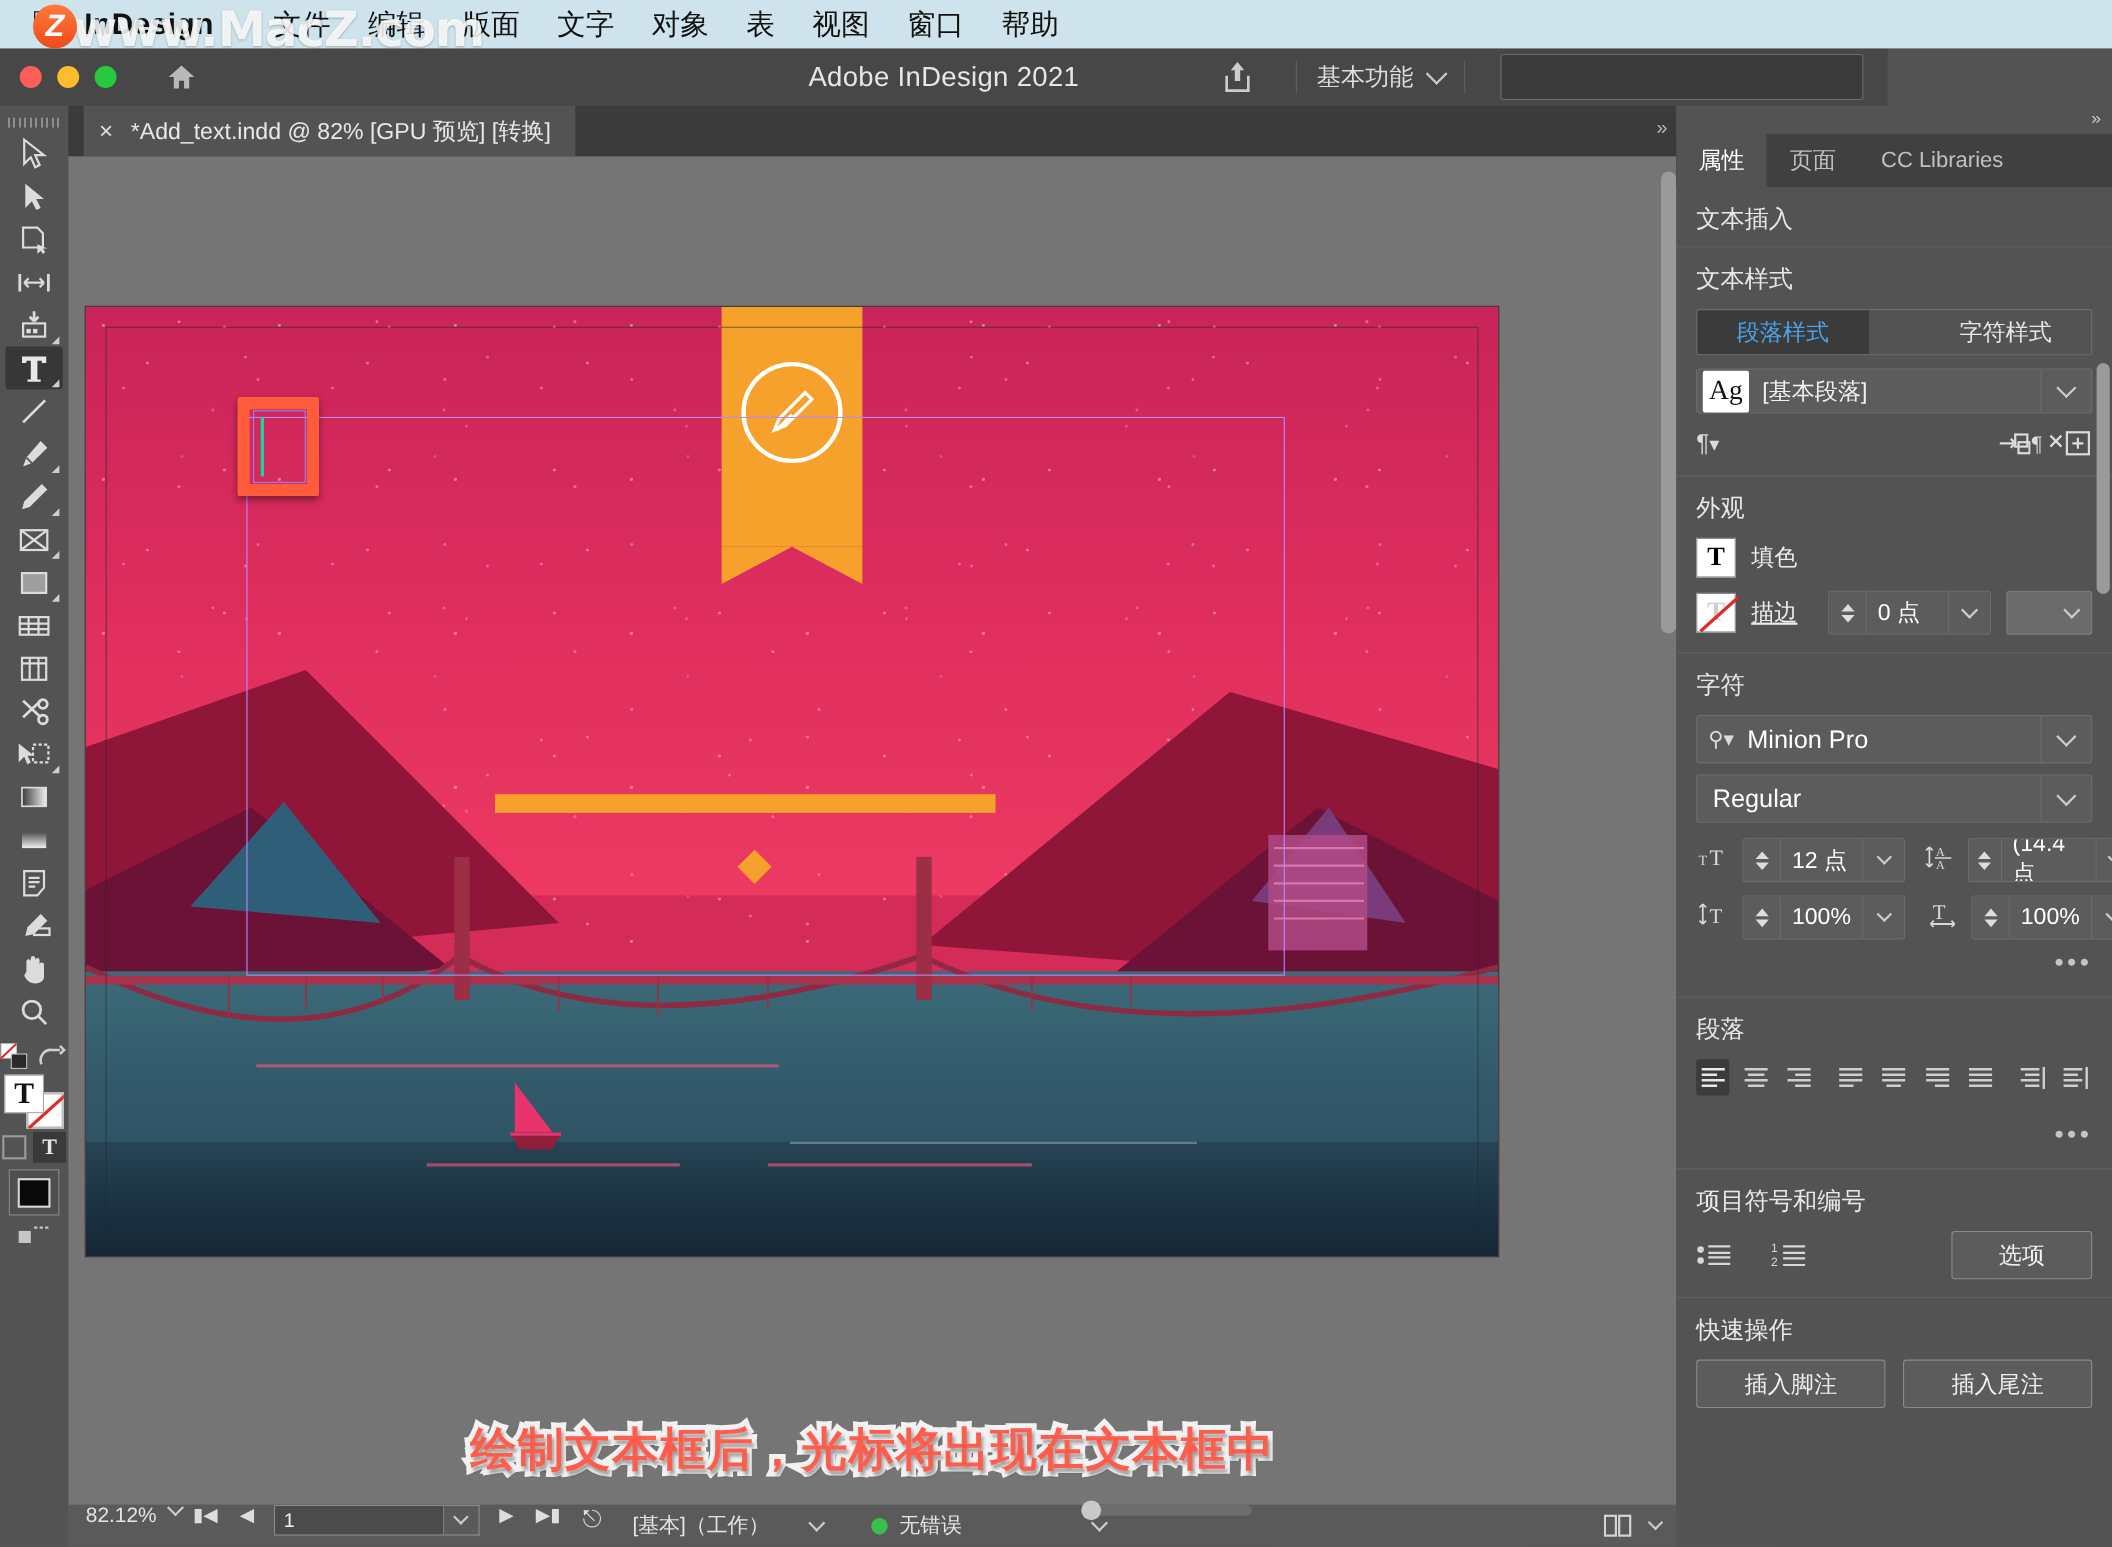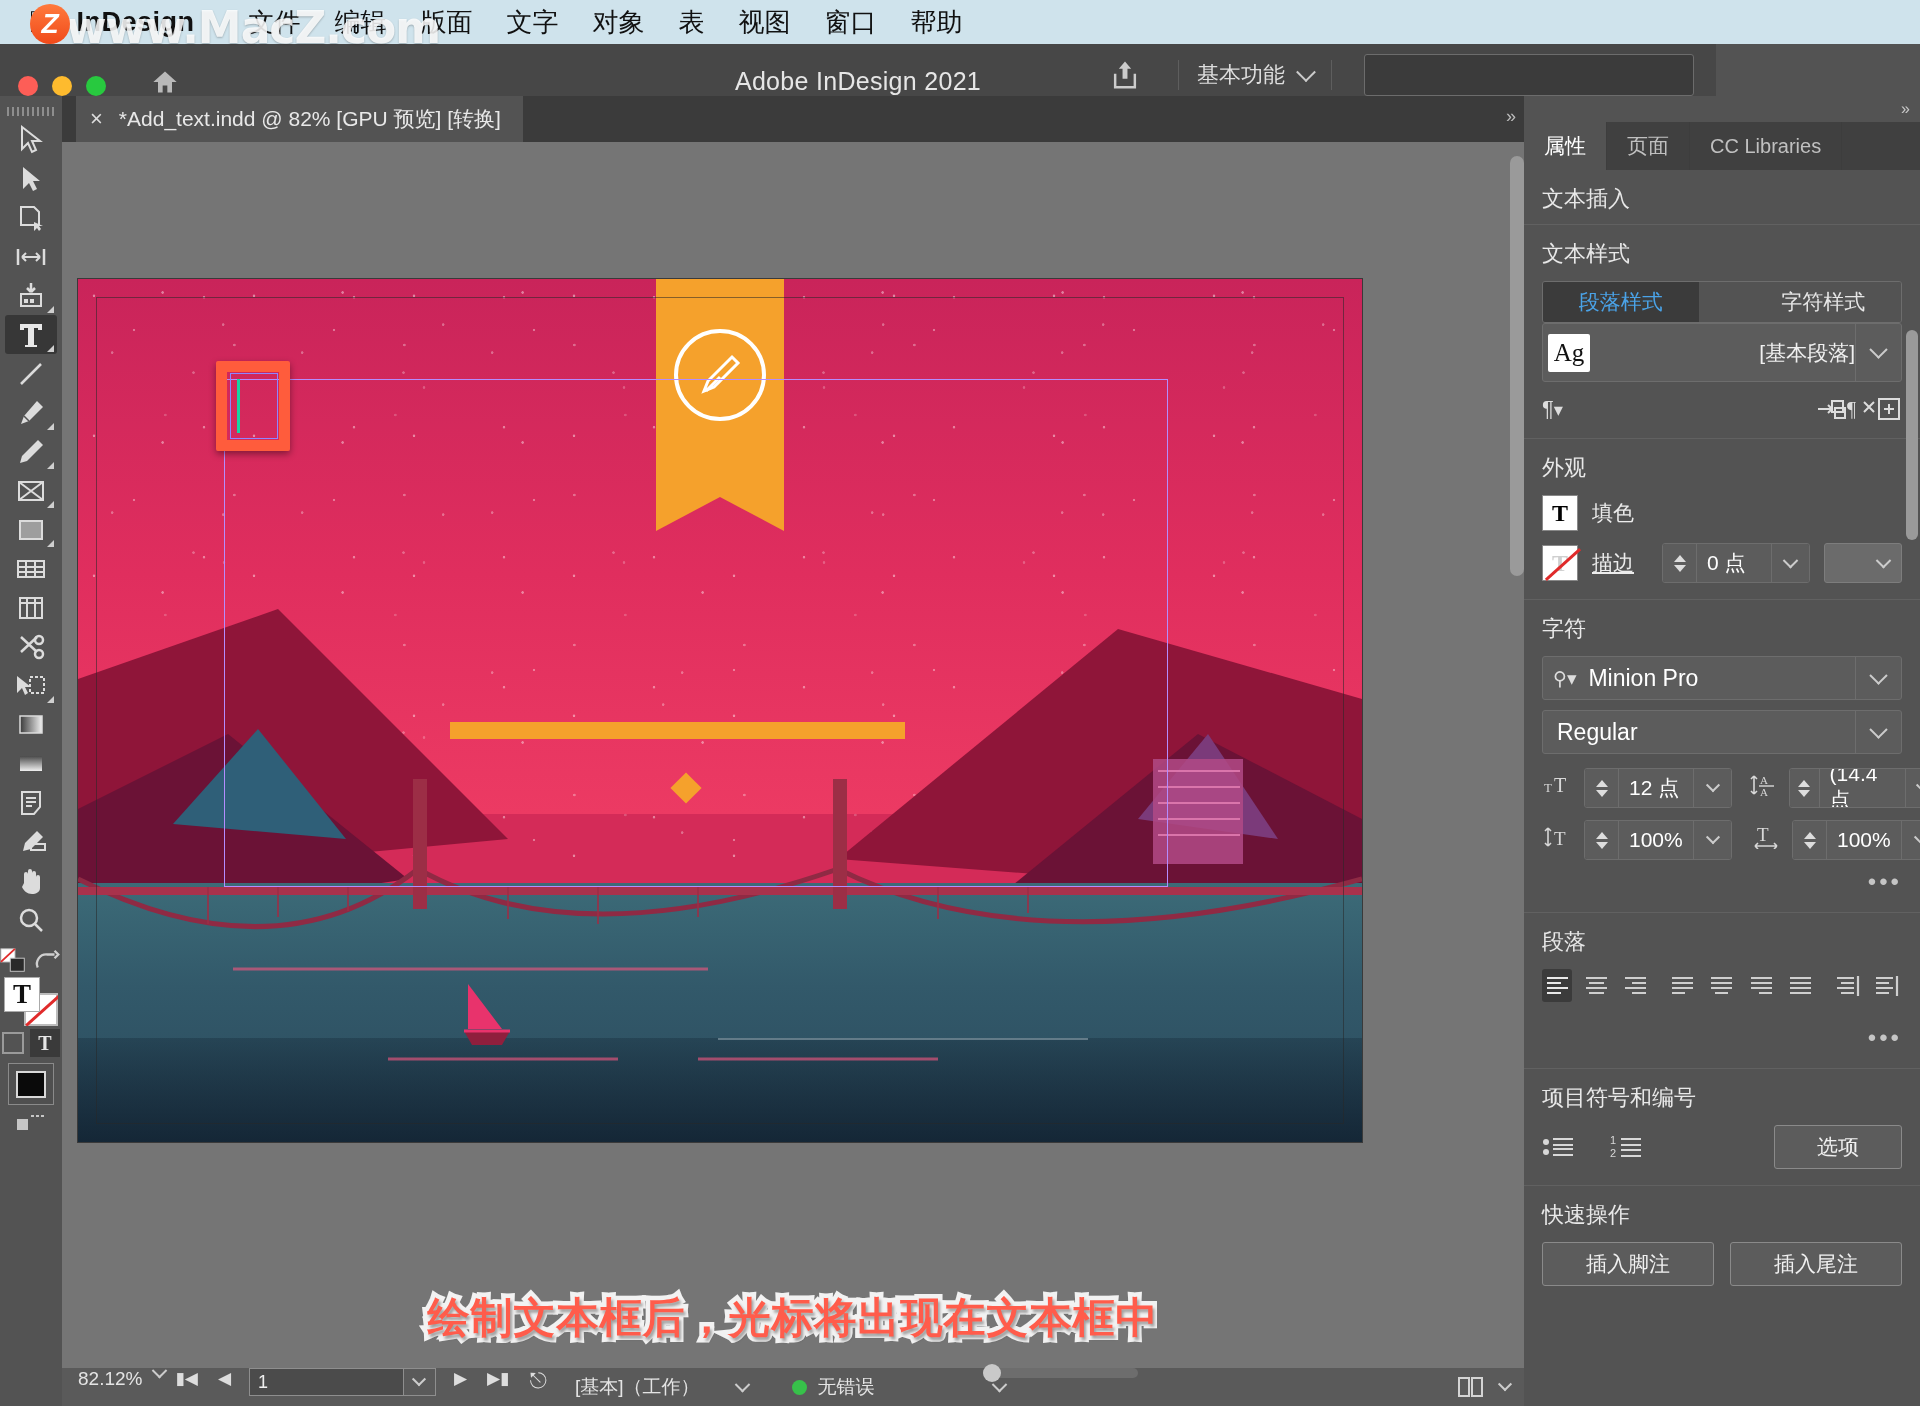--- a/index.html
+++ b/index.html
@@ -27,21 +27,21 @@
   .wm-badge {
     position: absolute; top: 4px; left: 30px; z-index: 61;
     width: 40px; height: 40px; border-radius: 50%;
     background: linear-gradient(#ff7a3d,#f04a1a); color: #fff;
     font-size: 28px; font-weight: bold; font-style: italic;
     display: flex; align-items: center; justify-content: center;
   }
   
   .titlebar {
     position: absolute; top: 44px; left: 0; width: 1716px; height: 52px;
-    background: #474747; display: flex; align-items: flex-end; z-index: 30;
+    background: #474747; display: flex; align-items: center; z-index: 30;
   }
   .traffic { display: flex; gap: 14px; margin-left: 18px; }
   .dot { width: 20px; height: 20px; border-radius: 50%; }
   .dot.r { background: #fd5e57; } .dot.y { background: #febb2e; } .dot.g { background: #28c93f; }
   .home-ico { margin-left: 44px; width: 30px; height: 28px; }
   .app-title {
     position: absolute; left: 0; right: 0; text-align: center;
     color: #e6e6e6; font-size: 25px; letter-spacing: .3px; pointer-events: none;
   }
   .tb-right { margin-left: auto; display: flex; align-items: center; gap: 0; padding-right: 22px; }
@@ -175,22 +175,22 @@
     font-size: 21px; border-right:1px solid #3d3d3d; cursor:pointer;}
   .rp-tab.active { background:#535353; color:#fff; }
   .rp-tab.cc { font-size:20px; }
   .rp-scroll { flex:1; overflow:hidden; position:relative; }
   .sect { padding: 14px 18px 16px 18px; border-bottom:1px solid #616161; }
   .sect-title { color:#e8e8e8; font-size:22px; margin-bottom:12px; }
   .seg { display:flex; border:1px solid #6d6d6d; border-radius:3px; overflow:hidden; height:42px;}
   .seg div { flex:1; display:flex; align-items:center; justify-content:center; font-size:21px; }
   .seg .on { background:#3b3b3b; color:#4aa3e8; }
   .seg .off { background:#535353; color:#e6e6e6;padding-left:47px; }
-  .stylerow { display:flex; align-items:center; height:59px; 
-    border:1px solid #6d6d6d; border-radius:3px; background:#5c5c5c;text-align:right; }
+  .stylerow { display:flex; align-items:center; height:41px; margin-top:12px;
+    border:1px solid #6d6d6d; border-radius:3px; background:#5c5c5c; }
   .ag { width:42px;height:38px;background:#fff;color:#111;display:flex;align-items:center;
     justify-content:center;font-family:"Liberation Serif",serif;font-size:25px;margin-left:5px;border-radius:2px;}
   .stylename { color:#f0f0f0;font-size:21px;margin-left:12px;flex:1;}
   .ddbtn { width:46px;height:100%;border-left:1px solid #6d6d6d;display:flex;
     align-items:center;justify-content:center;}
   .iconrow { display:flex; align-items:center; margin-top:14px; color:#dcdcdc; font-size:22px;}
   .iconrow .sp { flex:1; }
   .iconrow span { margin-left:26px; }
   .approw { display:flex; align-items:center; margin-top:10px; gap:14px; }
   .chip { width:36px;height:36px;background:#fff;display:flex;align-items:center;

